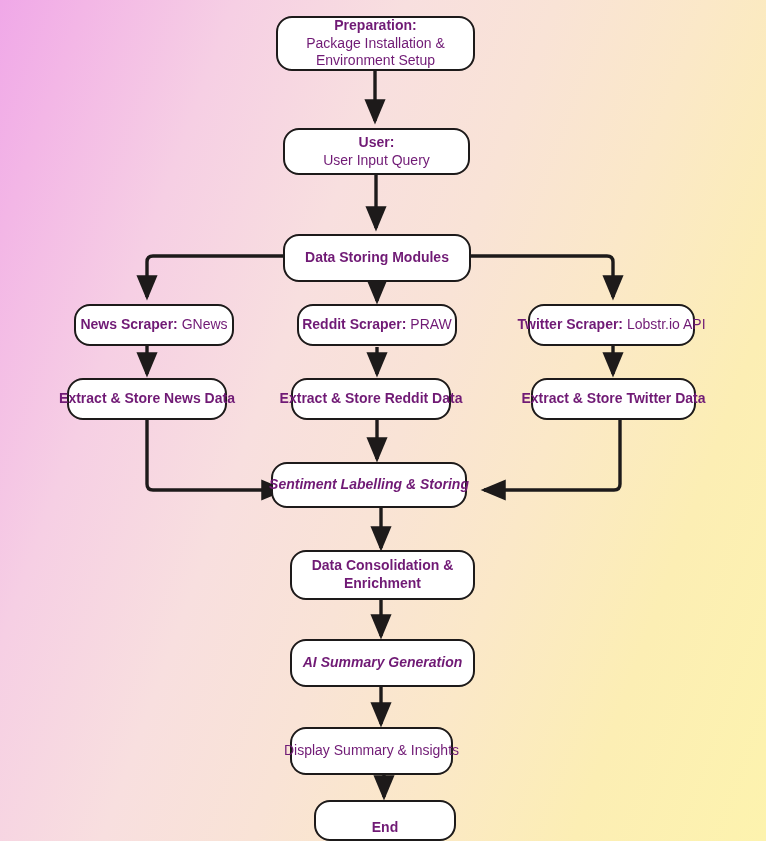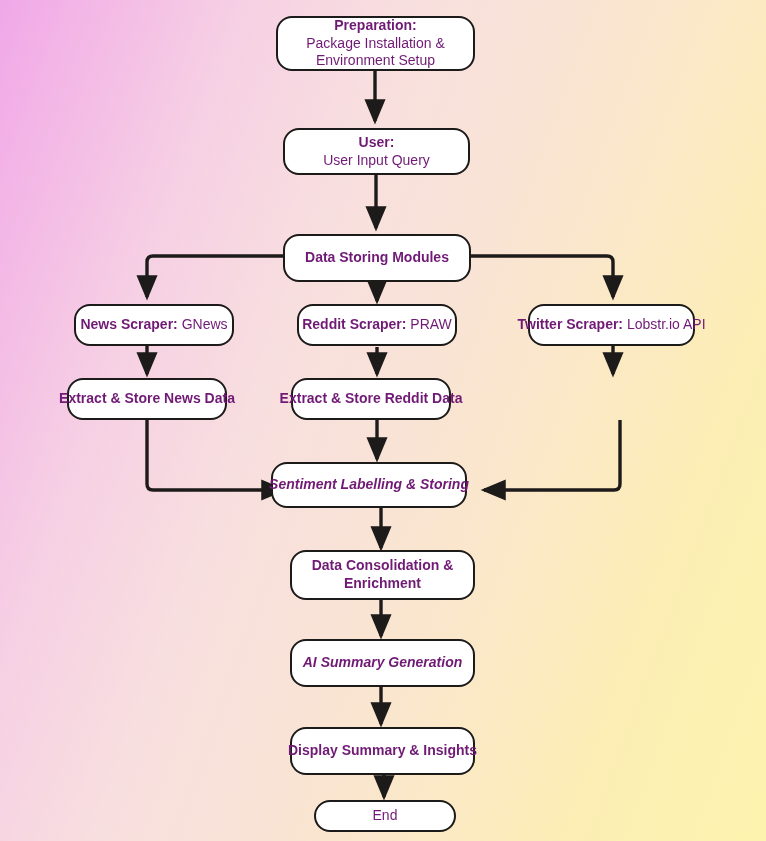--- a/index.html
+++ b/index.html
@@ -138,37 +138,40 @@
   </div>
 
   <div class="node" style="left:67px; top:378px; width:160px; height:42px; font-weight:bold;">
     <span class="nowrap">Extract &amp; Store News Data</span>
   </div>
 
   <div class="node" style="left:291px; top:378px; width:160px; height:42px; font-weight:bold;">
     <span class="nowrap">Extract &amp; Store Reddit Data</span>
   </div>
 
+  <div class="node" style="left:531px; top:378px; width:165px; height:42px; font-weight:bold;">
+    <span class="nowrap">Extract &amp; Store Twitter Data</span>
+  </div>
 
   <div class="node" style="left:271px; top:462px; width:196px; height:46px; font-weight:bold;font-style:italic;">
     <span class="nowrap">Sentiment Labelling &amp; Storing</span>
   </div>
 
   <div class="node" style="left:290px; top:550px; width:185px; height:50px; font-weight:bold;">
     <div>
       <span class="ln">Data Consolidation &amp;</span>
       <span class="ln">Enrichment</span>
     </div>
   </div>
 
   <div class="node" style="left:290px; top:639px; width:185px; height:48px; font-weight:bold;font-style:italic;">
     <span class="nowrap">AI Summary Generation</span>
   </div>
 
-  <div class="node" style="left:290px; top:727px; width:185px; height:48px; font-weight:bold;">
+  <div class="node" style="left:290px; top:727px; width:163px; height:48px; font-weight:normal;">
     <span class="nowrap">Display Summary &amp; Insights</span>
   </div>
 
-  <div class="node" style="left:314px; top:800px; width:142px; height:32px; font-weight:normal;">
+  <div class="node" style="left:314px; top:800px; width:142px; height:41px; font-weight:bold;align-items:flex-end;">
     <span class="nowrap">End</span>
   </div>
 
 </div>
 
 </body></html>

